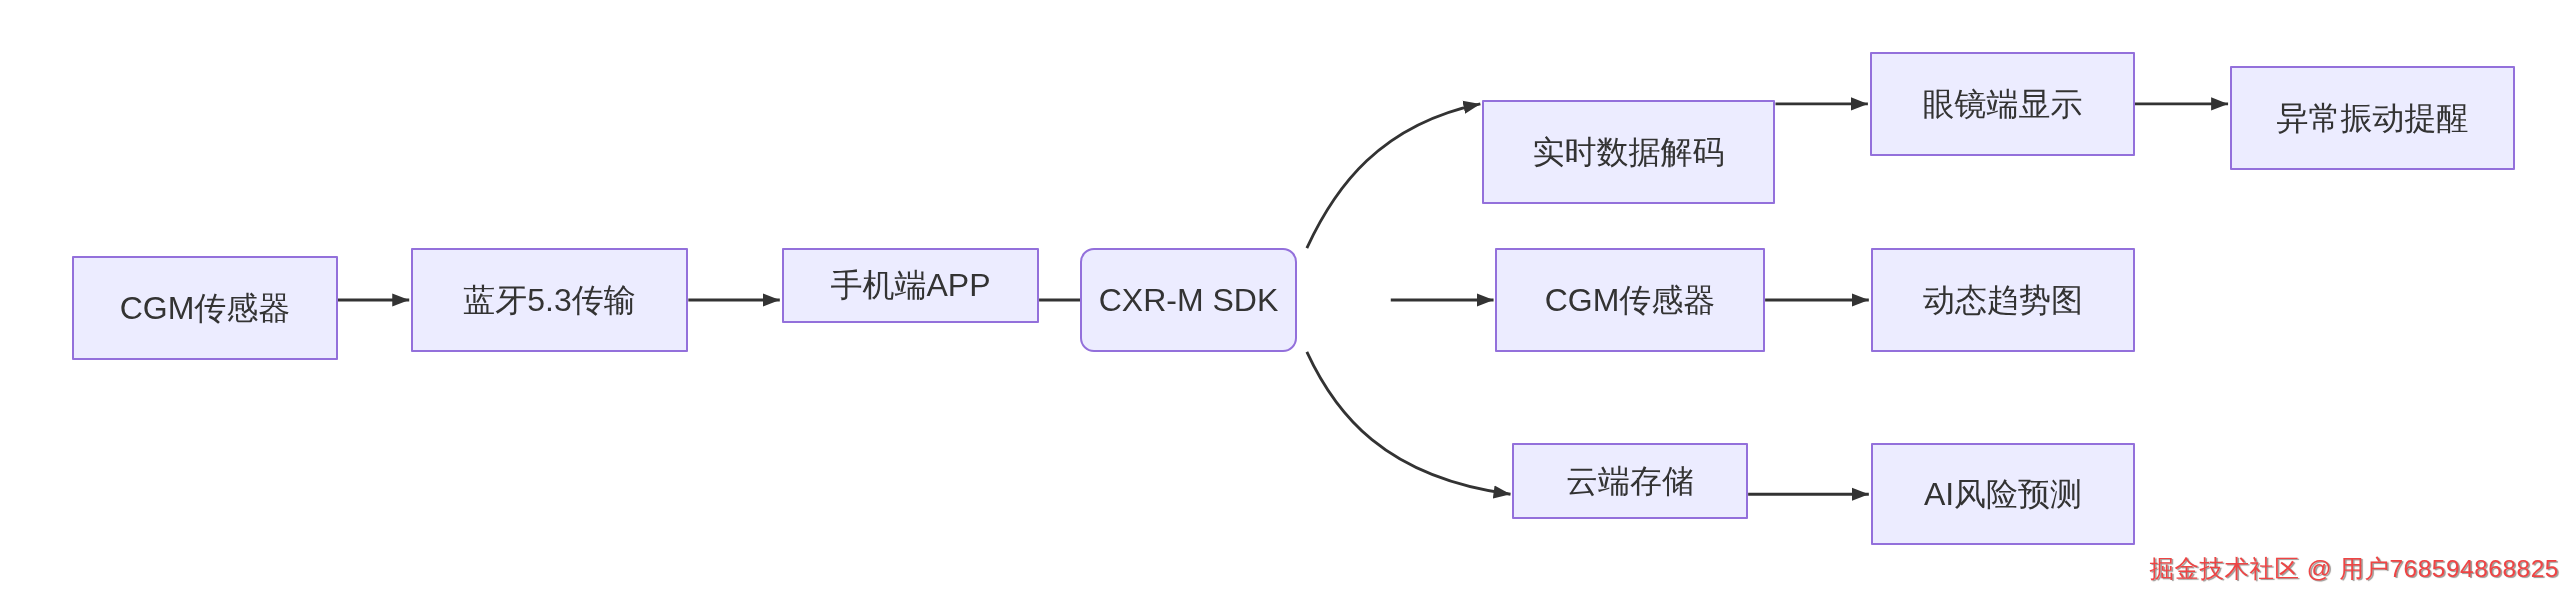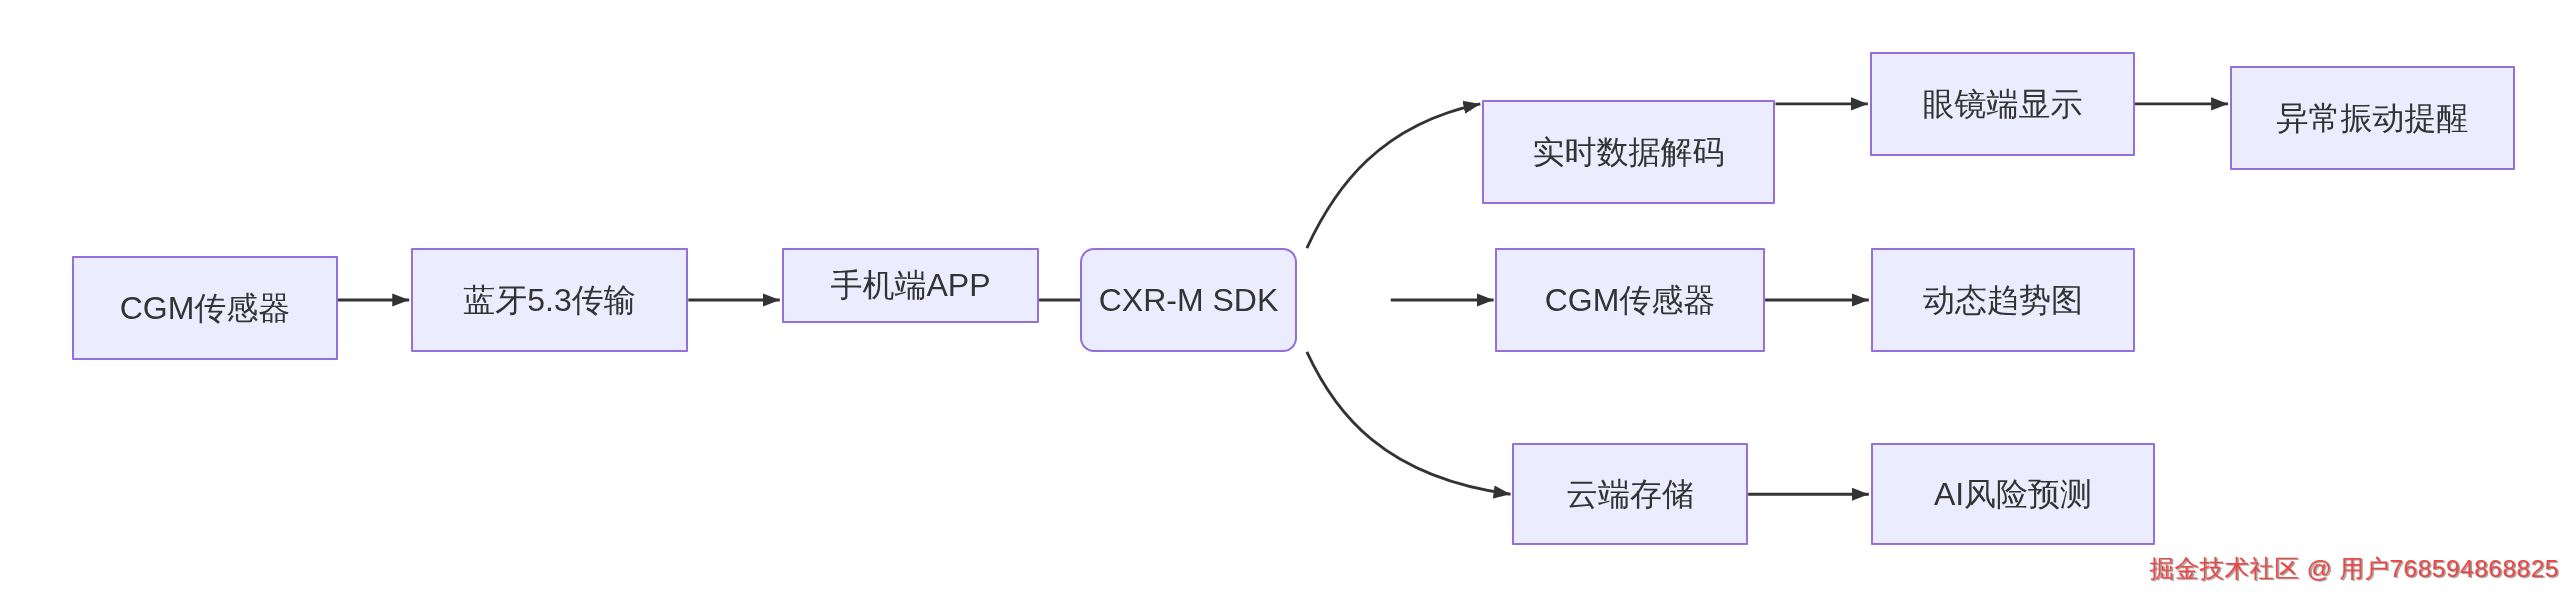--- a/index.html
+++ b/index.html
@@ -84,19 +84,19 @@
 
   <div class="node" style="left:52px;   top:256px; width:266px; height:104px;margin-left:20px;">CGM传感器</div>
   <div class="node" style="left:411px;  top:248px; width:277px; height:104px;">蓝牙5.3传输</div>
   <div class="node" style="left:782px;  top:248px; width:257px; height:75px;">手机端APP</div>
   <div class="node" style="left:1080px; top:248px; width:217px; height:104px;border-radius:14px;">CXR-M SDK</div>
   <div class="node" style="left:1482px; top:52px;  width:293px; height:104px;margin-top:48px;">实时数据解码</div>
   <div class="node" style="left:1870px; top:52px;  width:265px; height:104px;">眼镜端显示</div>
   <div class="node" style="left:2230px; top:66px;  width:285px; height:104px;">异常振动提醒</div>
   <div class="node" style="left:1495px; top:248px; width:270px; height:104px;">CGM传感器</div>
   <div class="node" style="left:1871px; top:248px; width:264px; height:104px;">动态趋势图</div>
-  <div class="node" style="left:1512px; top:443px; width:236px; height:102px;">云端存储</div>
-  <div class="node" style="left:1871px; top:443px; width:284px; height:102px;">AI风险预测</div>
+  <div class="node" style="left:1512px; top:443px; width:236px; height:76px;">云端存储</div>
+  <div class="node" style="left:1871px; top:443px; width:264px; height:102px;">AI风险预测</div>
 
   <div class="watermark">掘金技术社区 @ 用户768594868825</div>
 
 </div>
 
 
 </body></html>

